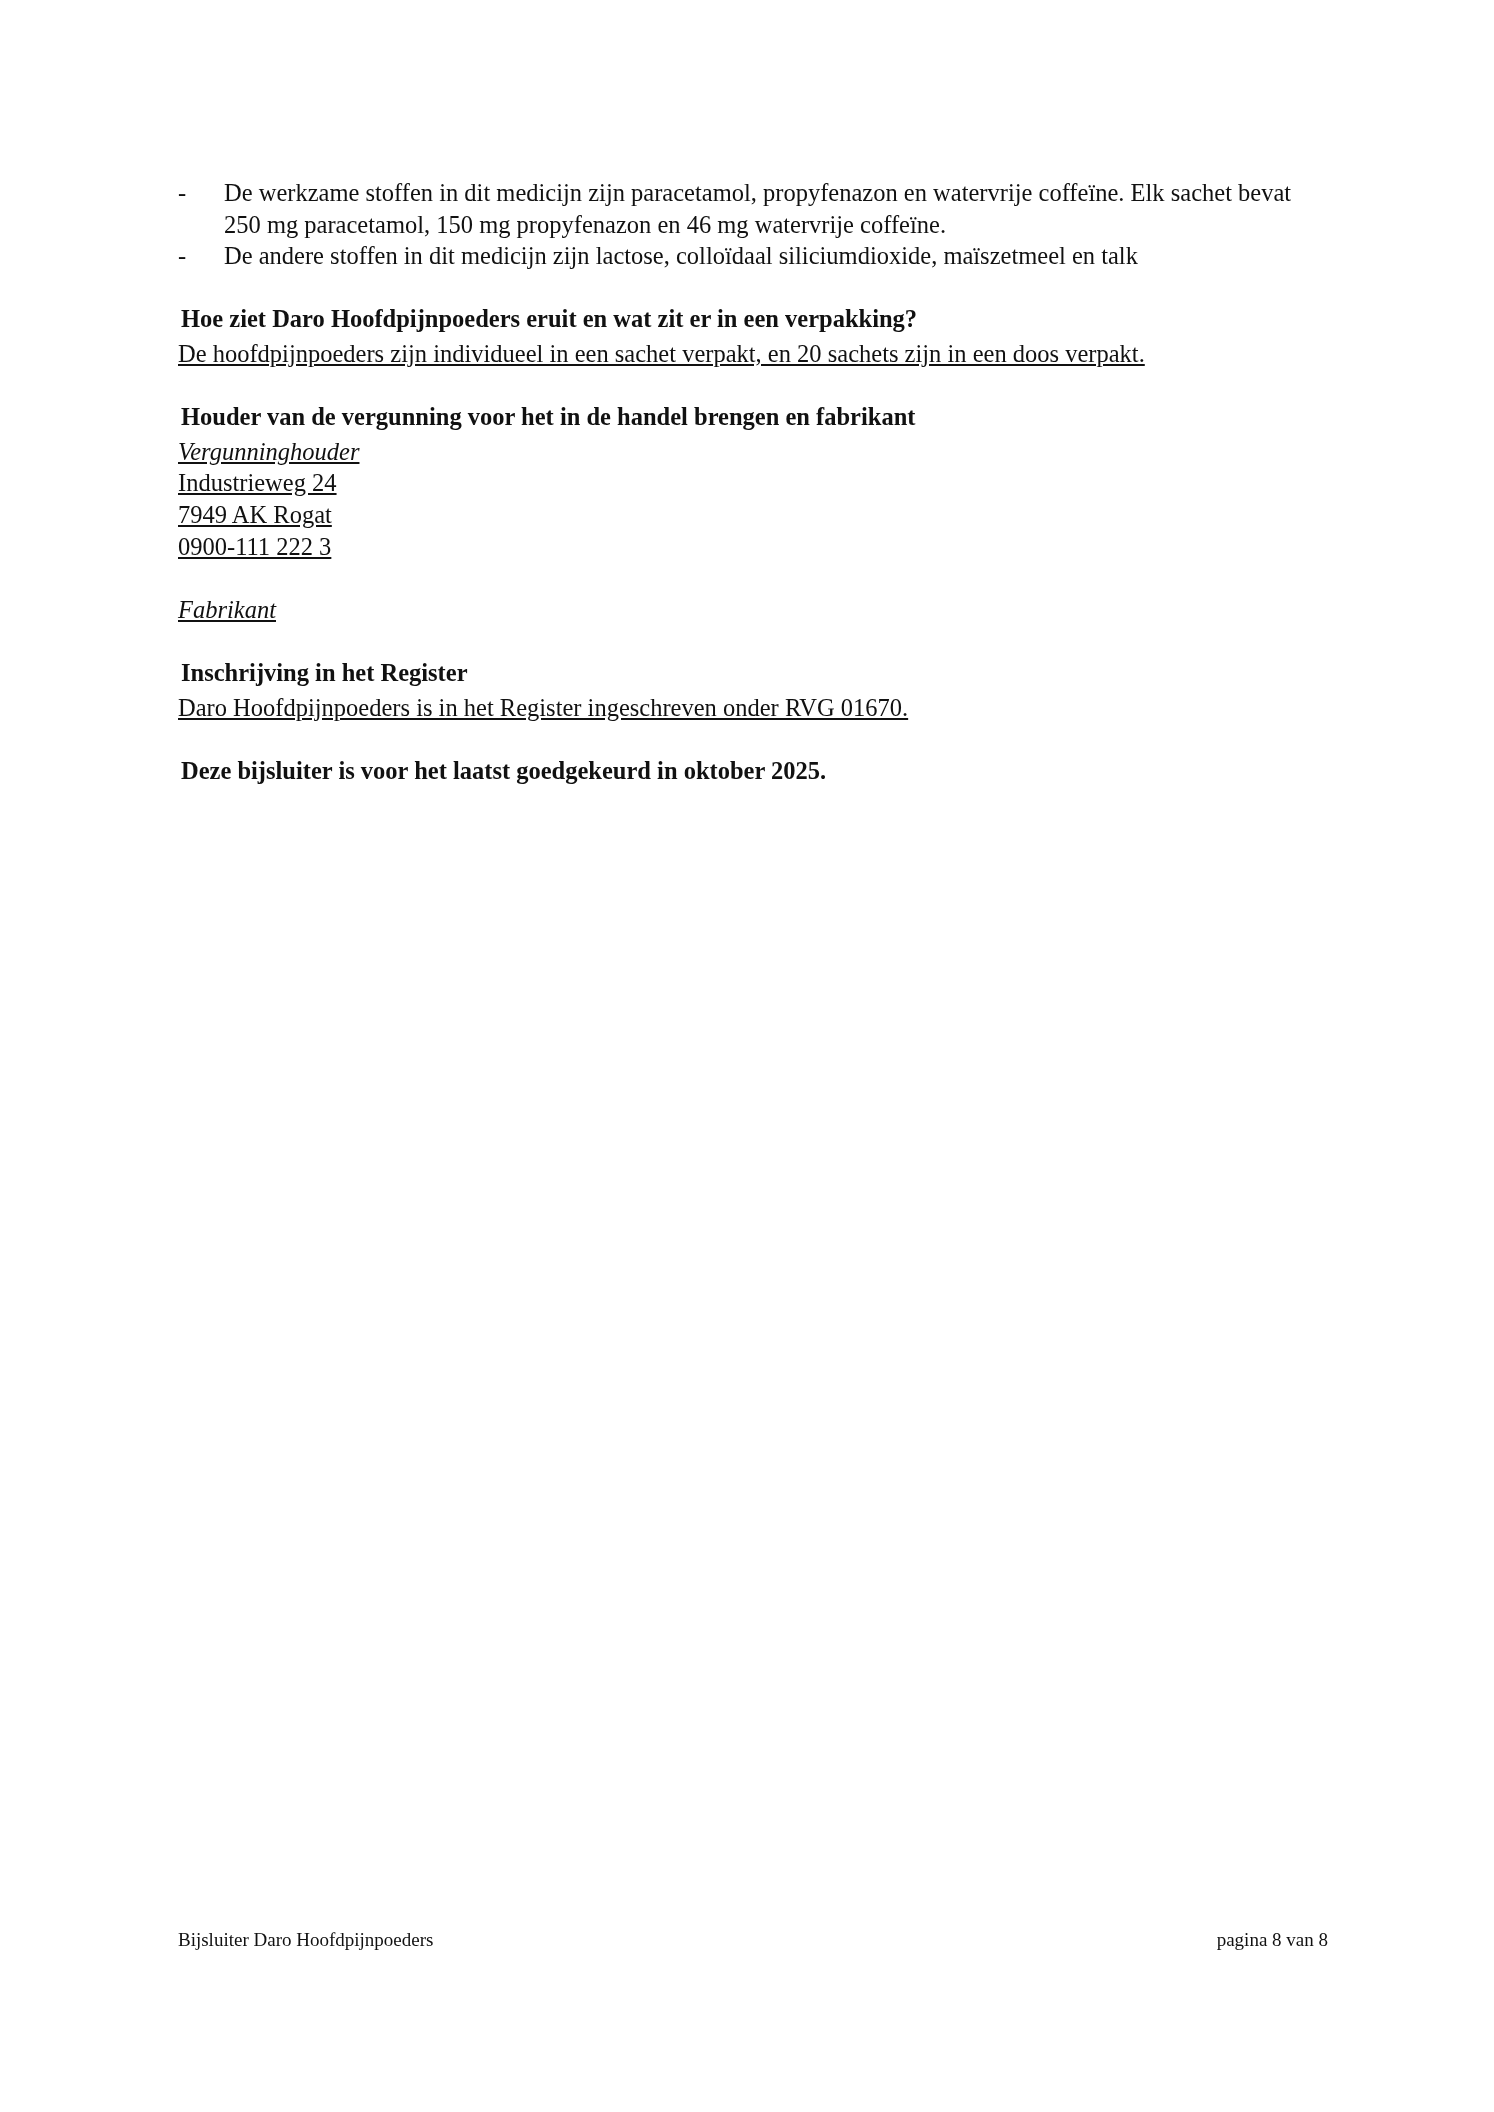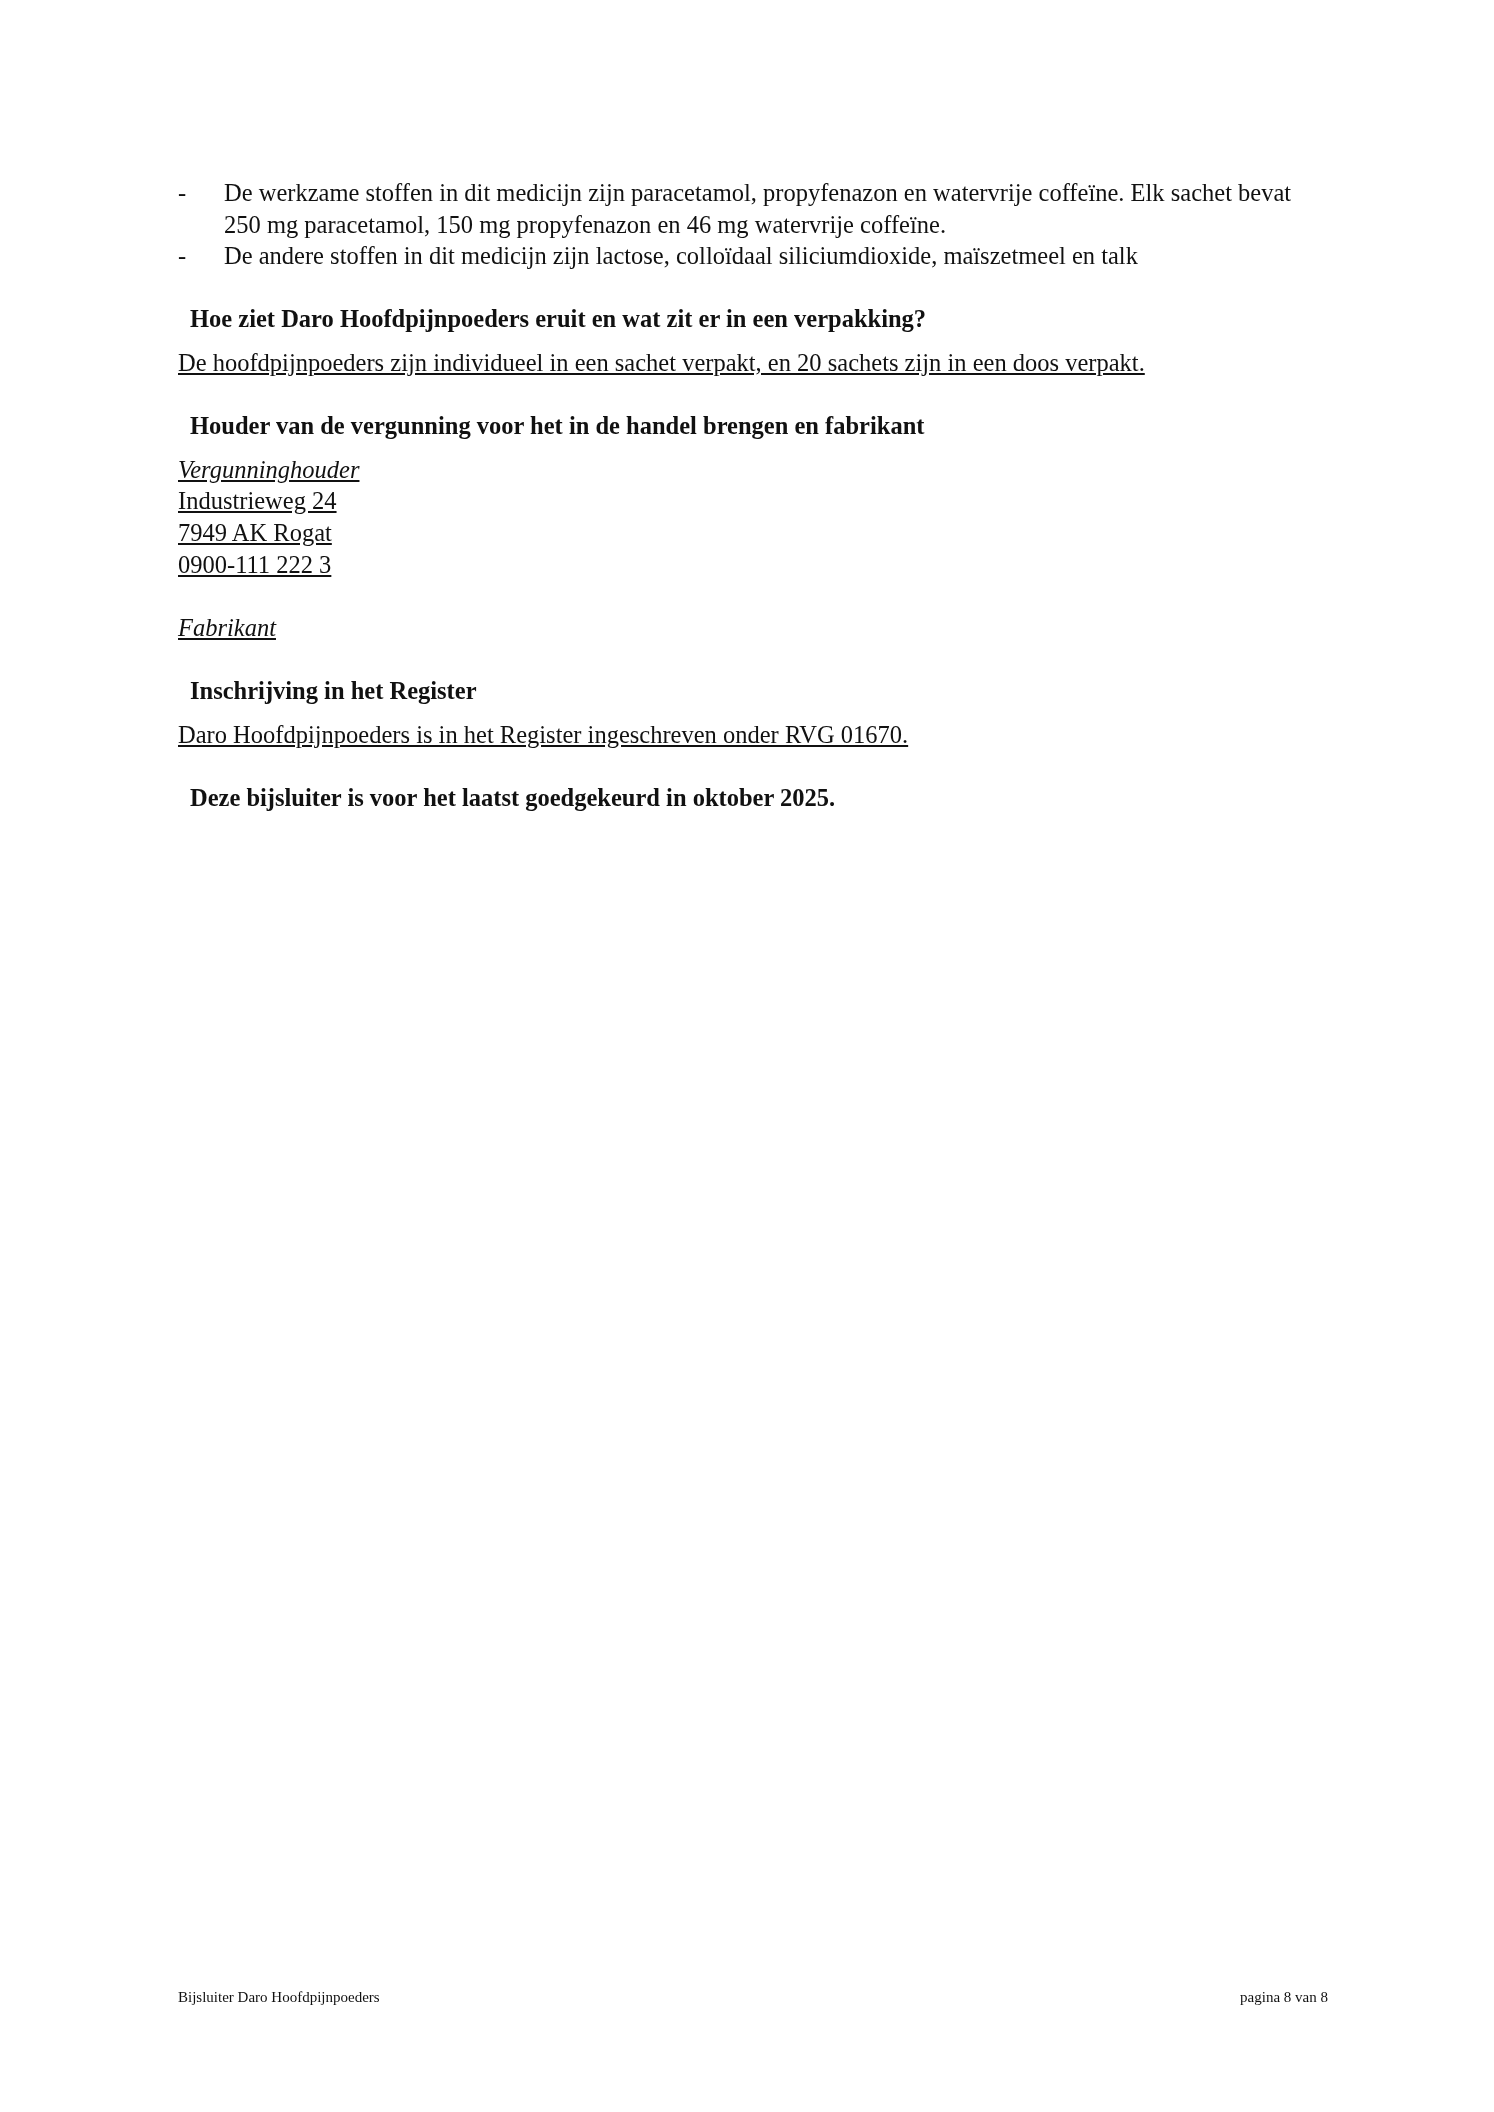--- a/index.html
+++ b/index.html
@@ -44,36 +44,36 @@
     .bullet-dash {
       position: absolute;
       left: 0;
       top: 0;
     }
     .section {
       margin-top: 31.6px;
     }
     .heading {
       font-weight: bold;
-      margin: 12px;
+      margin: 3px;
     }
     .line {
       margin: 0;
       text-decoration: underline;
     }
     .italic {
       font-style: italic;
     }
     .spacer {
       height: 31.6px;
     }
     .footer {
       position: absolute;
-      top: 1985px;
-      font-size: 15px;
+      top: 1928px;
+      font-size: 19px;
       line-height: 24px;
     }
     .footer-left {
       left: 178px;
     }
     .footer-right {
       right: 166px;
       text-align: right;
     }
   </style>

